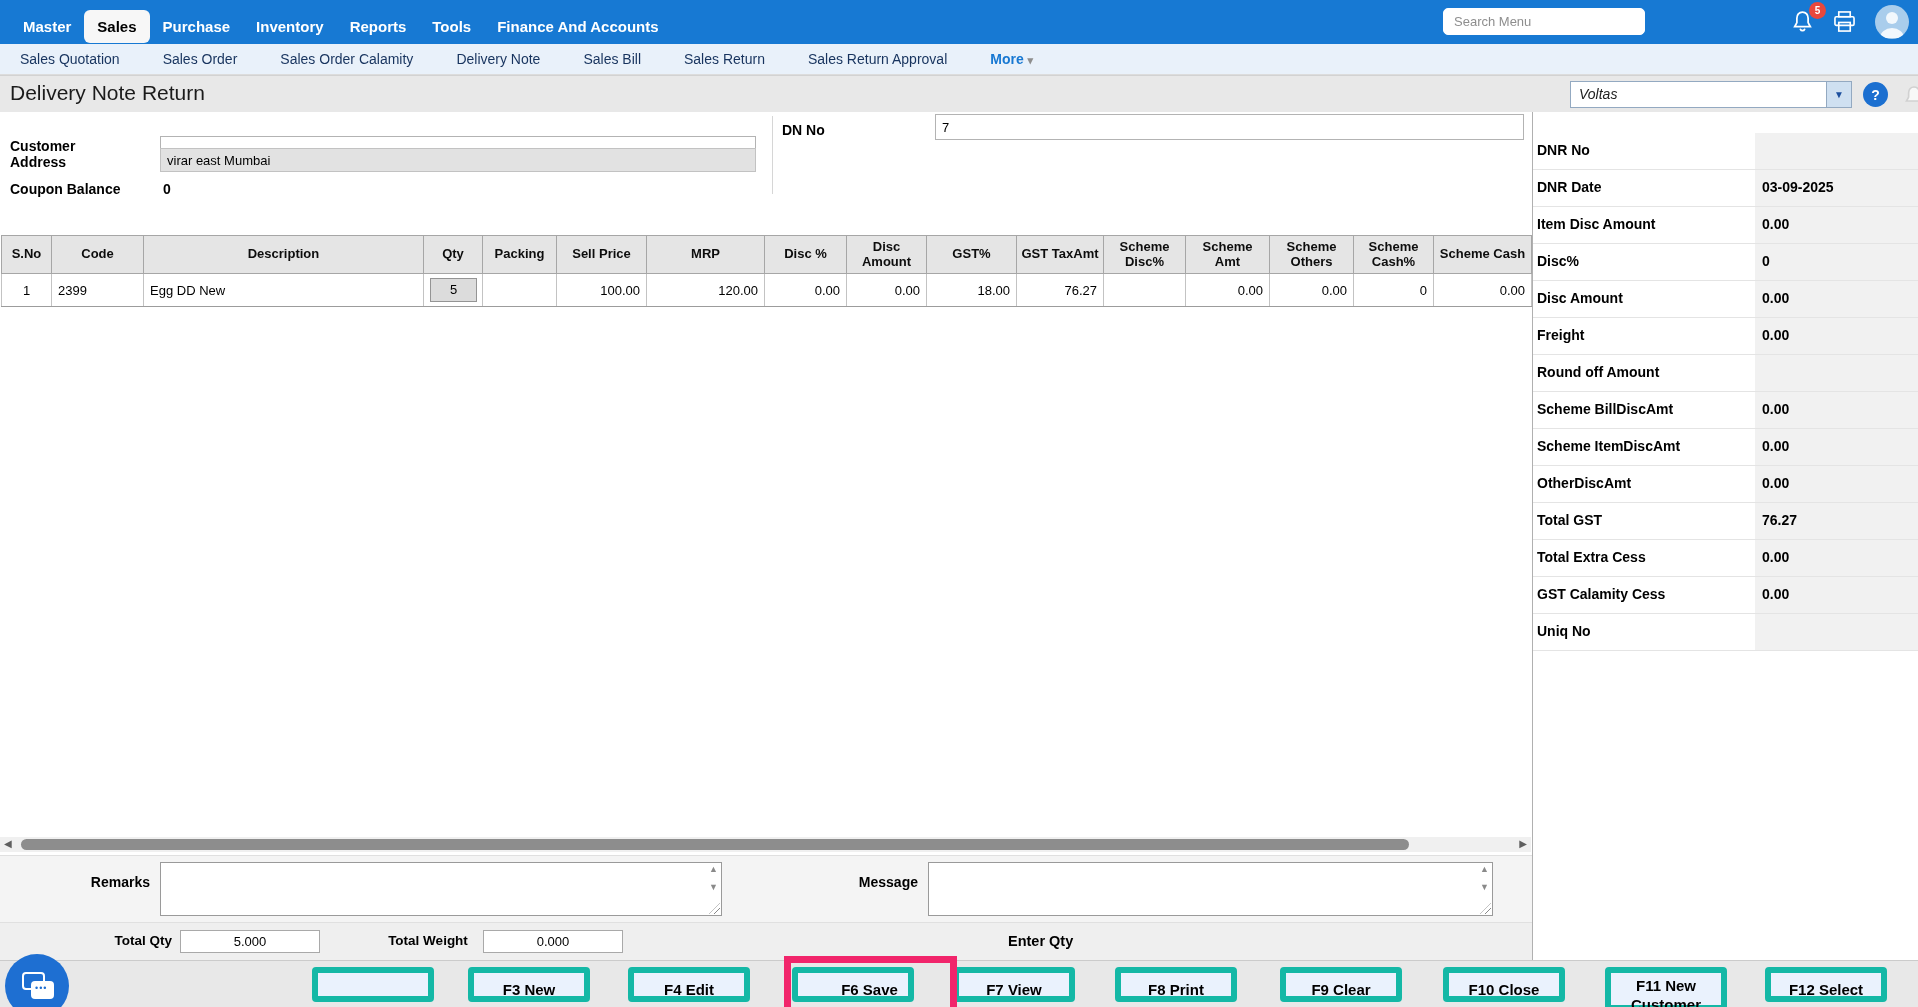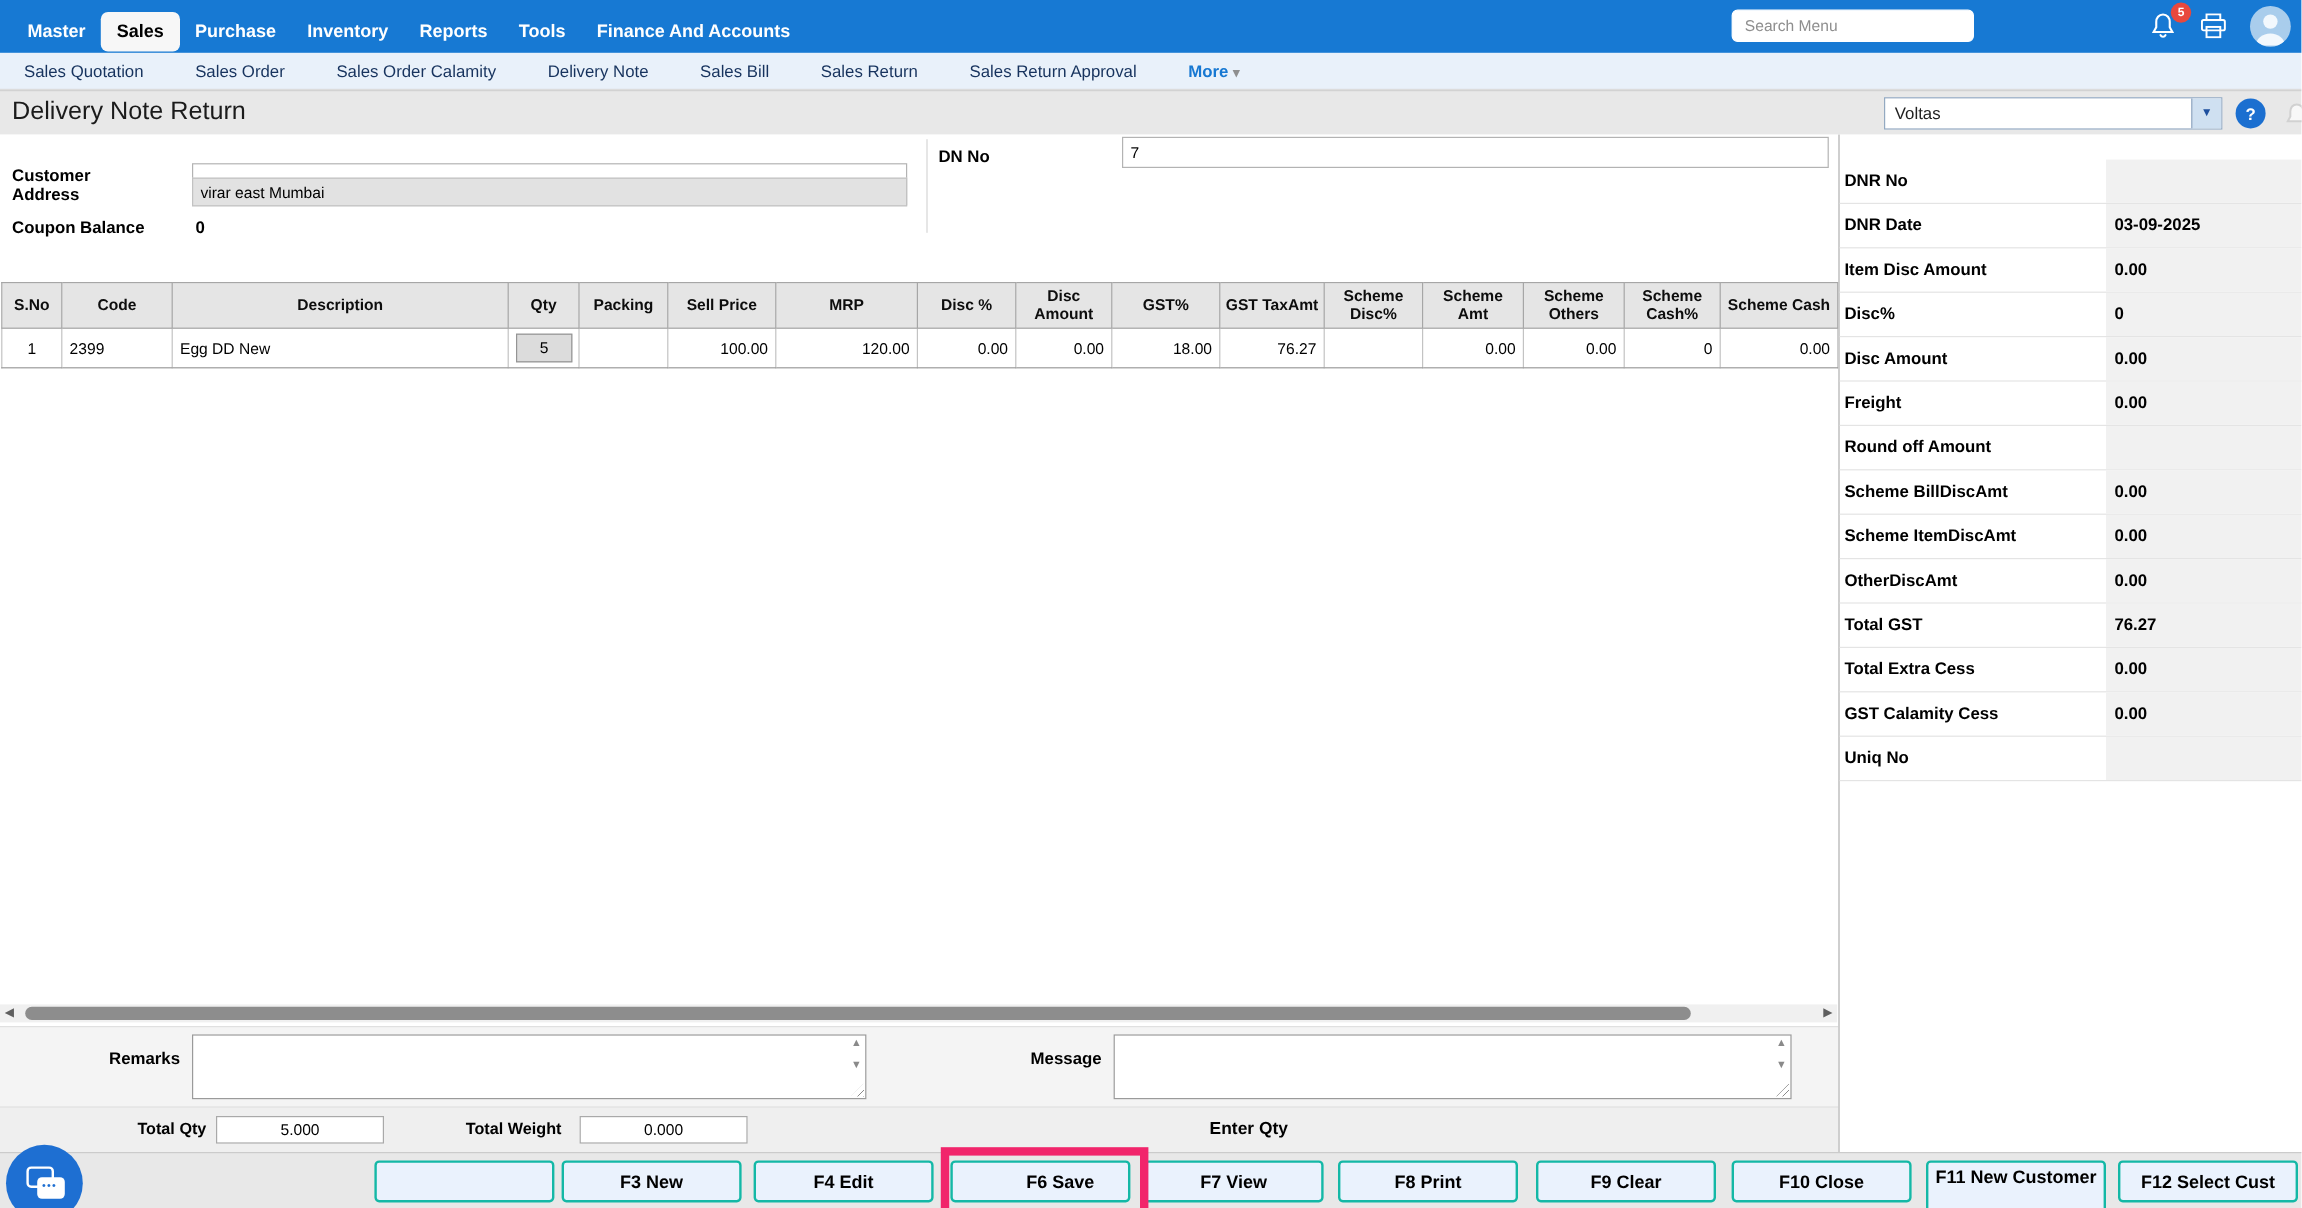--- a/index.html
+++ b/index.html
@@ -27,21 +27,21 @@
             display: flex; align-items: center; gap: 43px; padding-left: 20px; border-bottom: 1px solid #dcdcdc; z-index: 2; }
   .subnav-item { font-size: 14px; color: #17335e; cursor: pointer; white-space: nowrap; }
   .subnav-more { font-size: 14px; color: #1778d2; font-weight: 700; cursor: pointer; white-space: nowrap; }
   .caret-down { color: #8e8e8e; font-size: 11px; }
 
   
   #titlebar { position: absolute; top: 75px; left: 0; width: 100%; height: 37px; background: #e8e8e8;
               border-top: 1px solid #d2d2d2; z-index: 2; }
   #page-title { position: absolute; left: 10px; top: 5px; font-size: 21px; font-weight: 500; color: #1b1b1b; }
   .company-select { position: absolute; left: 1570px; top: 5px; width: 282px; height: 27px; background: #fff;
-                    border: 1px solid #93a9c1; display: flex; cursor: pointer; }
+                    border: 1px solid #93a9c1; display: flex; cursor: pointer; font-style: italic; }
   .company-value { flex: 1; font-size: 14px; color: #222; padding: 4px 8px; }
   .select-btn { width: 25px; background: #cfe0f1; border-left: 1px solid #93a9c1; color: #1d4f9e; font-size: 10px;
                 display: flex; align-items: center; justify-content: center; }
   .help-btn { position: absolute; left: 1863px; top: 6px; width: 25px; height: 25px; border-radius: 50%;
               background: #1b6fd0; color: #fff; font-weight: 700; font-size: 14px; display: flex; align-items: center;
               justify-content: center; cursor: pointer; }
   .edge-bell { position: absolute; left: 1901px; top: 8px; opacity: .9; }
 
   
   #main { position: absolute; top: 112px; left: 0; width: 1532px; height: 848px; background: #fff; }
@@ -91,21 +91,21 @@
   .sum-row { position: relative; height: 37px; border-bottom: 1px solid #e4e4e4; }
   .sum-valbg { position: absolute; left: 222px; top: 0; right: 0; bottom: 0; background: #f1f1f1; }
   .sum-label { position: absolute; left: 4px; top: 9px; font-size: 14px; font-weight: 700; color: #000; }
   .sum-value { position: absolute; left: 7px; top: 9px; font-size: 14px; font-weight: 700; color: #000; }
   #total-inr { position: absolute; left: 0; top: 812px; width: 100%; text-align: center; font-size: 27px;
                font-weight: 700; color: #000; }
 
   
   #btnbar { position: absolute; top: 960px; left: 0; width: 100%; height: 47px; background: #e8e8e8;
             border-top: 1px solid #cbcbcb; overflow: hidden; z-index: 4; }
-  .fbtn { position: absolute; top: 6px; width: 150px; height: 35px; background: #eaf2fd; border: 2px solid #14b8a6;
+  .fbtn { position: absolute; top: 6px; width: 122px; height: 35px; background: #eaf2fd; border: 6px solid #14b8a6;
           border-radius: 4px; font-size: 15px; font-weight: 700; color: #000; text-align: center; line-height: 33px;
           cursor: pointer; }
   .fbtn.two-line { height: 44px; line-height: 19px; padding-top: 3px; }
   #save-highlight { position: absolute; left: 784px; top: 956px; width: 173px; height: 64px;
                     border: 7px solid #f1256b; z-index: 8; pointer-events: none; }
 
   
   #chat-fab { position: absolute; left: 5px; top: 954px; width: 64px; height: 64px; border-radius: 50%;
               background: #1e6fd2; z-index: 9; cursor: pointer; }
   .bub1 { position: absolute; left: 17px; top: 18px; width: 23px; height: 18px; border: 2.5px solid #fff;

